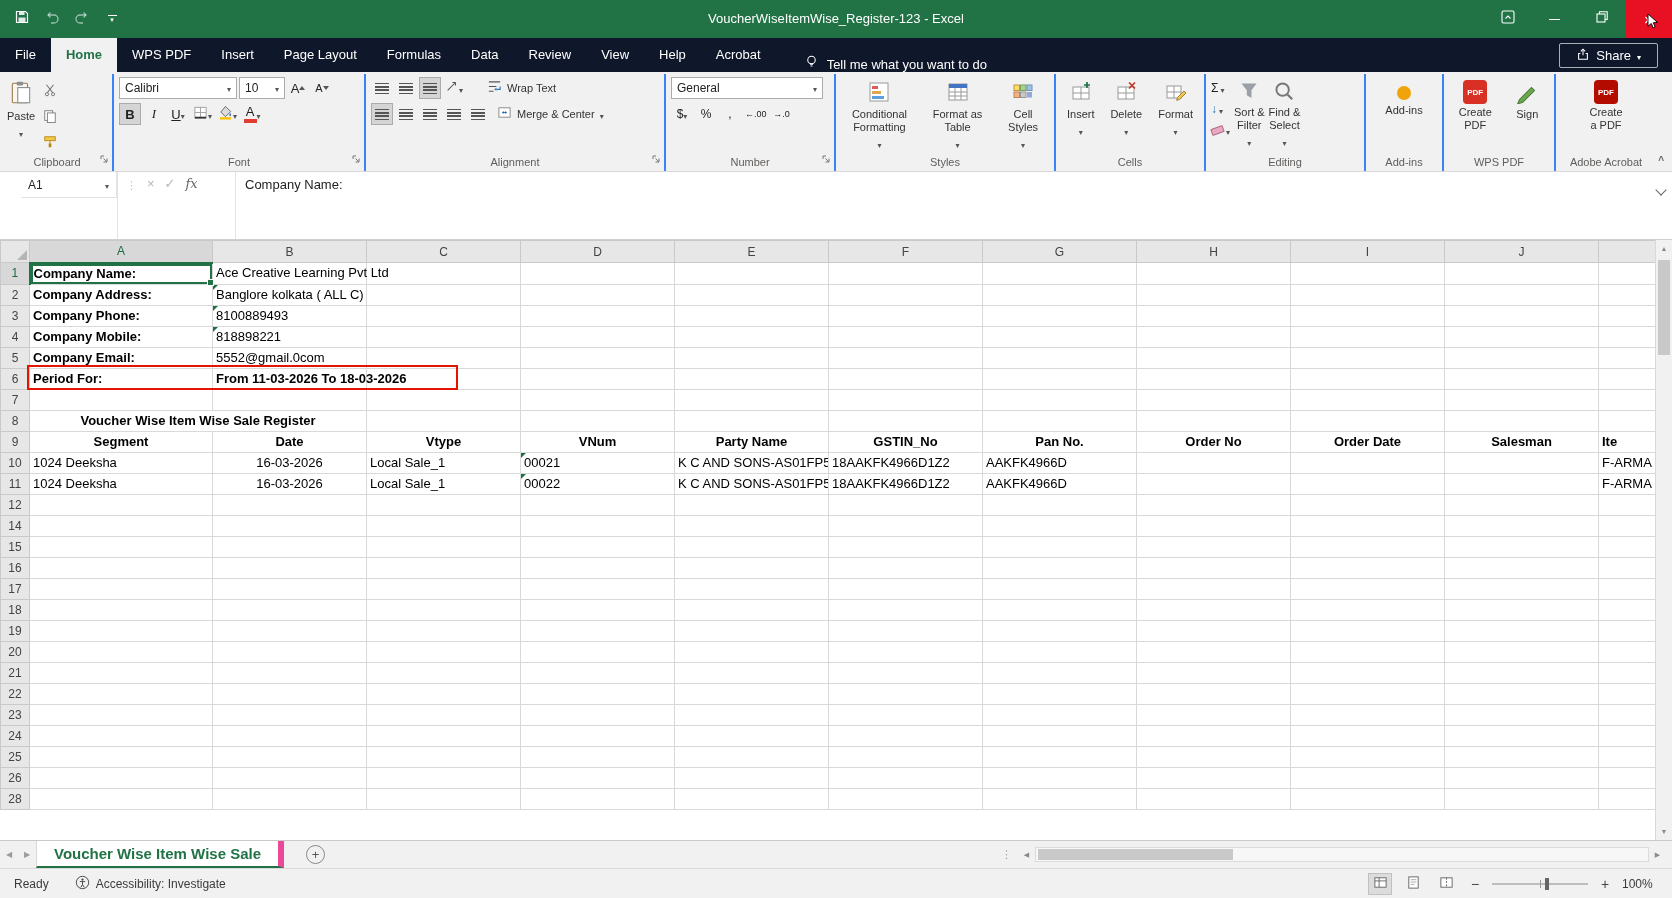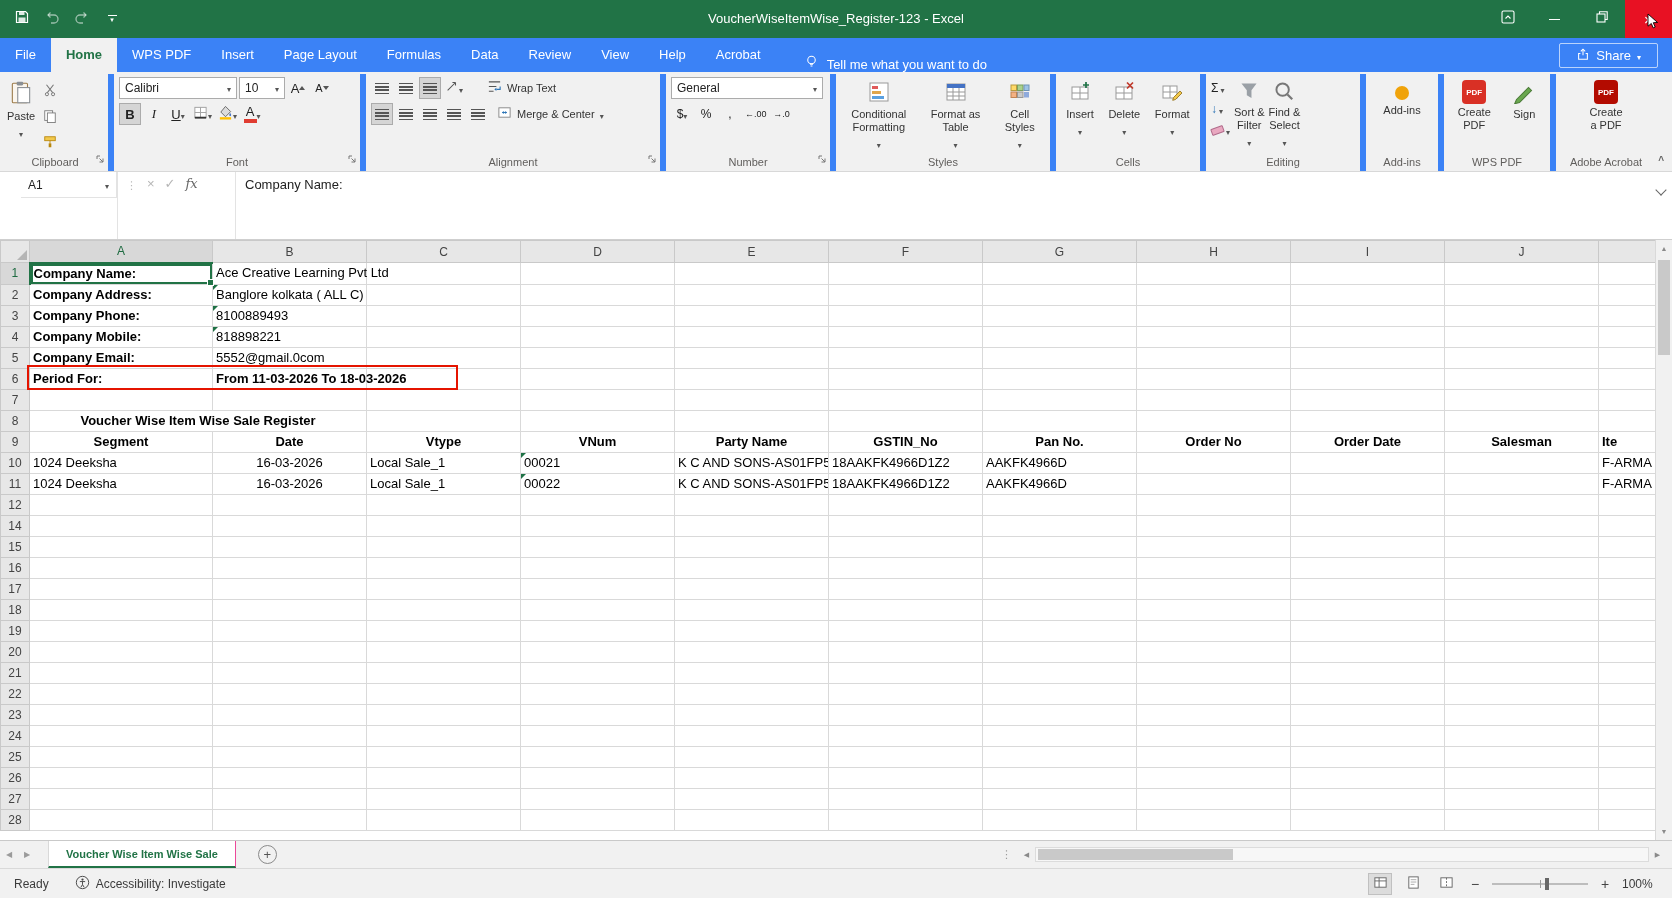--- a/index.html
+++ b/index.html
@@ -14,30 +14,30 @@
   .qat-car::before { content:""; display:block; width:9px; border-top:1.3px solid #fff; margin:0 auto 1px; }
   .qat-car::after { content:"▾"; color:#fff; font-size:7px; display:block; text-align:center; line-height:6px; }
   .win-title { position:absolute; left:0; right:0; text-align:center; line-height:38px; color:#fff; font-size:13px; pointer-events:none; }
   .wincontrols { margin-left:auto; display:flex; height:38px; z-index:3; }
   .wbtn { width:47px; height:38px; display:flex; align-items:center; justify-content:center; color:#fff; }
   .wbtn.close { background:#e81123; position:relative; font-size:15px; }
   .cursor-overlay { position:absolute; left:22px; top:13px; }
   .mini-line { width:11px; border-top:1.4px solid #fff; }
 
   
-  #rtabs { top:38px; height:34px; background:#3b82f6; display:flex; align-items:stretch; color:#fff; font-size:13px; }
+  #rtabs { top:38px; height:34px; background:#0f172a; display:flex; align-items:stretch; color:#fff; font-size:13px; }
   .rtab { padding:0 15px; line-height:34px; }
   .rtab.active { background:#f1f1f1; color:#217346; font-weight:700; }
   .tellme { display:flex; align-items:flex-end; gap:8px; margin-left:28px; color:#fff; }
   .share-btn { margin-left:auto; margin-right:14px; align-self:center; display:flex; align-items:center; gap:6px; border:1px solid rgba(255,255,255,.65); border-radius:2px; padding:3px 16px; color:#fff; }
   .share-car::after { content:"▾"; font-size:8px; color:#fff; }
 
   
   #ribbon { top:72px; height:100px; background:#f1f1f1; border-bottom:1px solid #d8d8d8; display:flex; padding:2px 0 0 2px; position:absolute; }
-  .group { position:relative; border-right:6px solid #3b82f6; display:flex; flex-direction:column; flex:0 0 auto; }
+  .group { position:relative; border-right:2px solid #3b82f6; display:flex; flex-direction:column; flex:0 0 auto; }
   .gbody { flex:1; display:flex; align-items:flex-start; padding:3px 5px 20px; gap:4px; }
   .gbody.col { flex-direction:column; gap:4px; }
   .grow { display:flex; align-items:center; gap:2px; }
   .glabel { position:absolute; bottom:3px; left:0; right:0; text-align:center; font-size:11px; color:#605e5c; }
   .dlg { position:absolute; right:3px; bottom:3px; }
   .bigbtn { display:flex; flex-direction:column; align-items:center; padding-top:3px; }
   .blabel { font-size:11px; color:#333; line-height:13px; text-align:center; white-space:nowrap; }
   .sbtn { min-width:22px; height:22px; display:flex; align-items:center; justify-content:center; padding:0 2px; }
   .tbtn { font-size:13px; color:#222; }
   .pressed { background:#d5d5d5; border:1px solid #ababab; }
@@ -91,21 +91,21 @@
   td.cell.selcell::after { content:""; position:absolute; right:-2px; bottom:-2px; width:5px; height:5px; background:#217346; border:1px solid #fff; z-index:4; }
   .redbox { position:absolute; left:27px; top:125px; width:431px; height:25px; border:2px solid #e51400; pointer-events:none; z-index:5; }
   .vscroll { position:absolute; right:0; top:0; bottom:0; width:17px; background:#f1f1f1; border-left:1px solid #d9d9d9; }
   .varrow { height:17px; line-height:17px; text-align:center; font-size:7px; color:#8a8a8a; }
   .varrow.bottom { position:absolute; bottom:0; left:0; right:0; }
   .vthumb { position:absolute; top:20px; left:2px; right:2px; height:95px; background:#c9c9c9; }
 
   
   #tabbar { top:840px; height:28px; background:#f1f1f1; border-top:1px solid #c9c9c9; display:flex; align-items:stretch; }
   .tnav { width:18px; text-align:center; color:#9b9b9b; font-size:8px; line-height:27px; }
-  .sheettab { display:flex; align-items:center; padding:0 17px; background:#fff; border-left:1px solid #d9d9d9; border-right:1px solid #ec4899; border-bottom:2px solid #217346; font-size:11px; font-weight:700; color:#217346; margin-left:12px; }
+  .sheettab { display:flex; align-items:center; padding:0 17px; background:#fff; border-left:1px solid #d9d9d9; border-right:6px solid #ec4899; border-bottom:2px solid #217346; font-size:15px; font-weight:700; color:#217346; }
   .newsheet { width:19px; height:19px; border:1px solid #8a8a8a; border-radius:50%; display:flex; align-items:center; justify-content:center; font-size:13px; color:#555; margin-left:22px; align-self:center; line-height:1; }
   .tab-spacer { flex:1; }
   .hsplit { color:#9b9b9b; font-size:11px; line-height:27px; margin-right:6px; }
   .hscroll { width:648px; display:flex; align-items:center; margin-right:6px; }
   .harrow { width:17px; text-align:center; color:#8a8a8a; font-size:7px; }
   .htrack { flex:1; height:15px; background:#f7f7f7; border:1px solid #dcdcdc; position:relative; }
   .hthumb { position:absolute; left:2px; top:1px; height:11px; width:195px; background:#c9c9c9; }
 
   
   #statusbar { top:868px; height:30px; background:#f1f1f1; border-top:1px solid #d9d9d9; display:flex; align-items:center; padding:0 14px; font-size:12px; color:#3b3b3b; }
@@ -945,34 +945,20 @@
             <td class="cell"></td>
             <td class="cell"></td>
             <td class="cell"></td>
             <td class="cell"></td>
             <td class="cell"></td>
             <td class="cell"></td>
             <td class="cell"></td>
             <td class="cell clip"></td>
           </tr>
           <tr>
-            <td class="rn">27</td>
-            <td class="cell"></td>
-            <td class="cell"></td>
-            <td class="cell"></td>
-            <td class="cell"></td>
-            <td class="cell"></td>
-            <td class="cell"></td>
-            <td class="cell"></td>
-            <td class="cell"></td>
-            <td class="cell"></td>
-            <td class="cell"></td>
-            <td class="cell clip"></td>
-          </tr>
-          <tr>
             <td class="rn">28</td>
             <td class="cell"></td>
             <td class="cell"></td>
             <td class="cell"></td>
             <td class="cell"></td>
             <td class="cell"></td>
             <td class="cell"></td>
             <td class="cell"></td>
             <td class="cell"></td>
             <td class="cell"></td>

